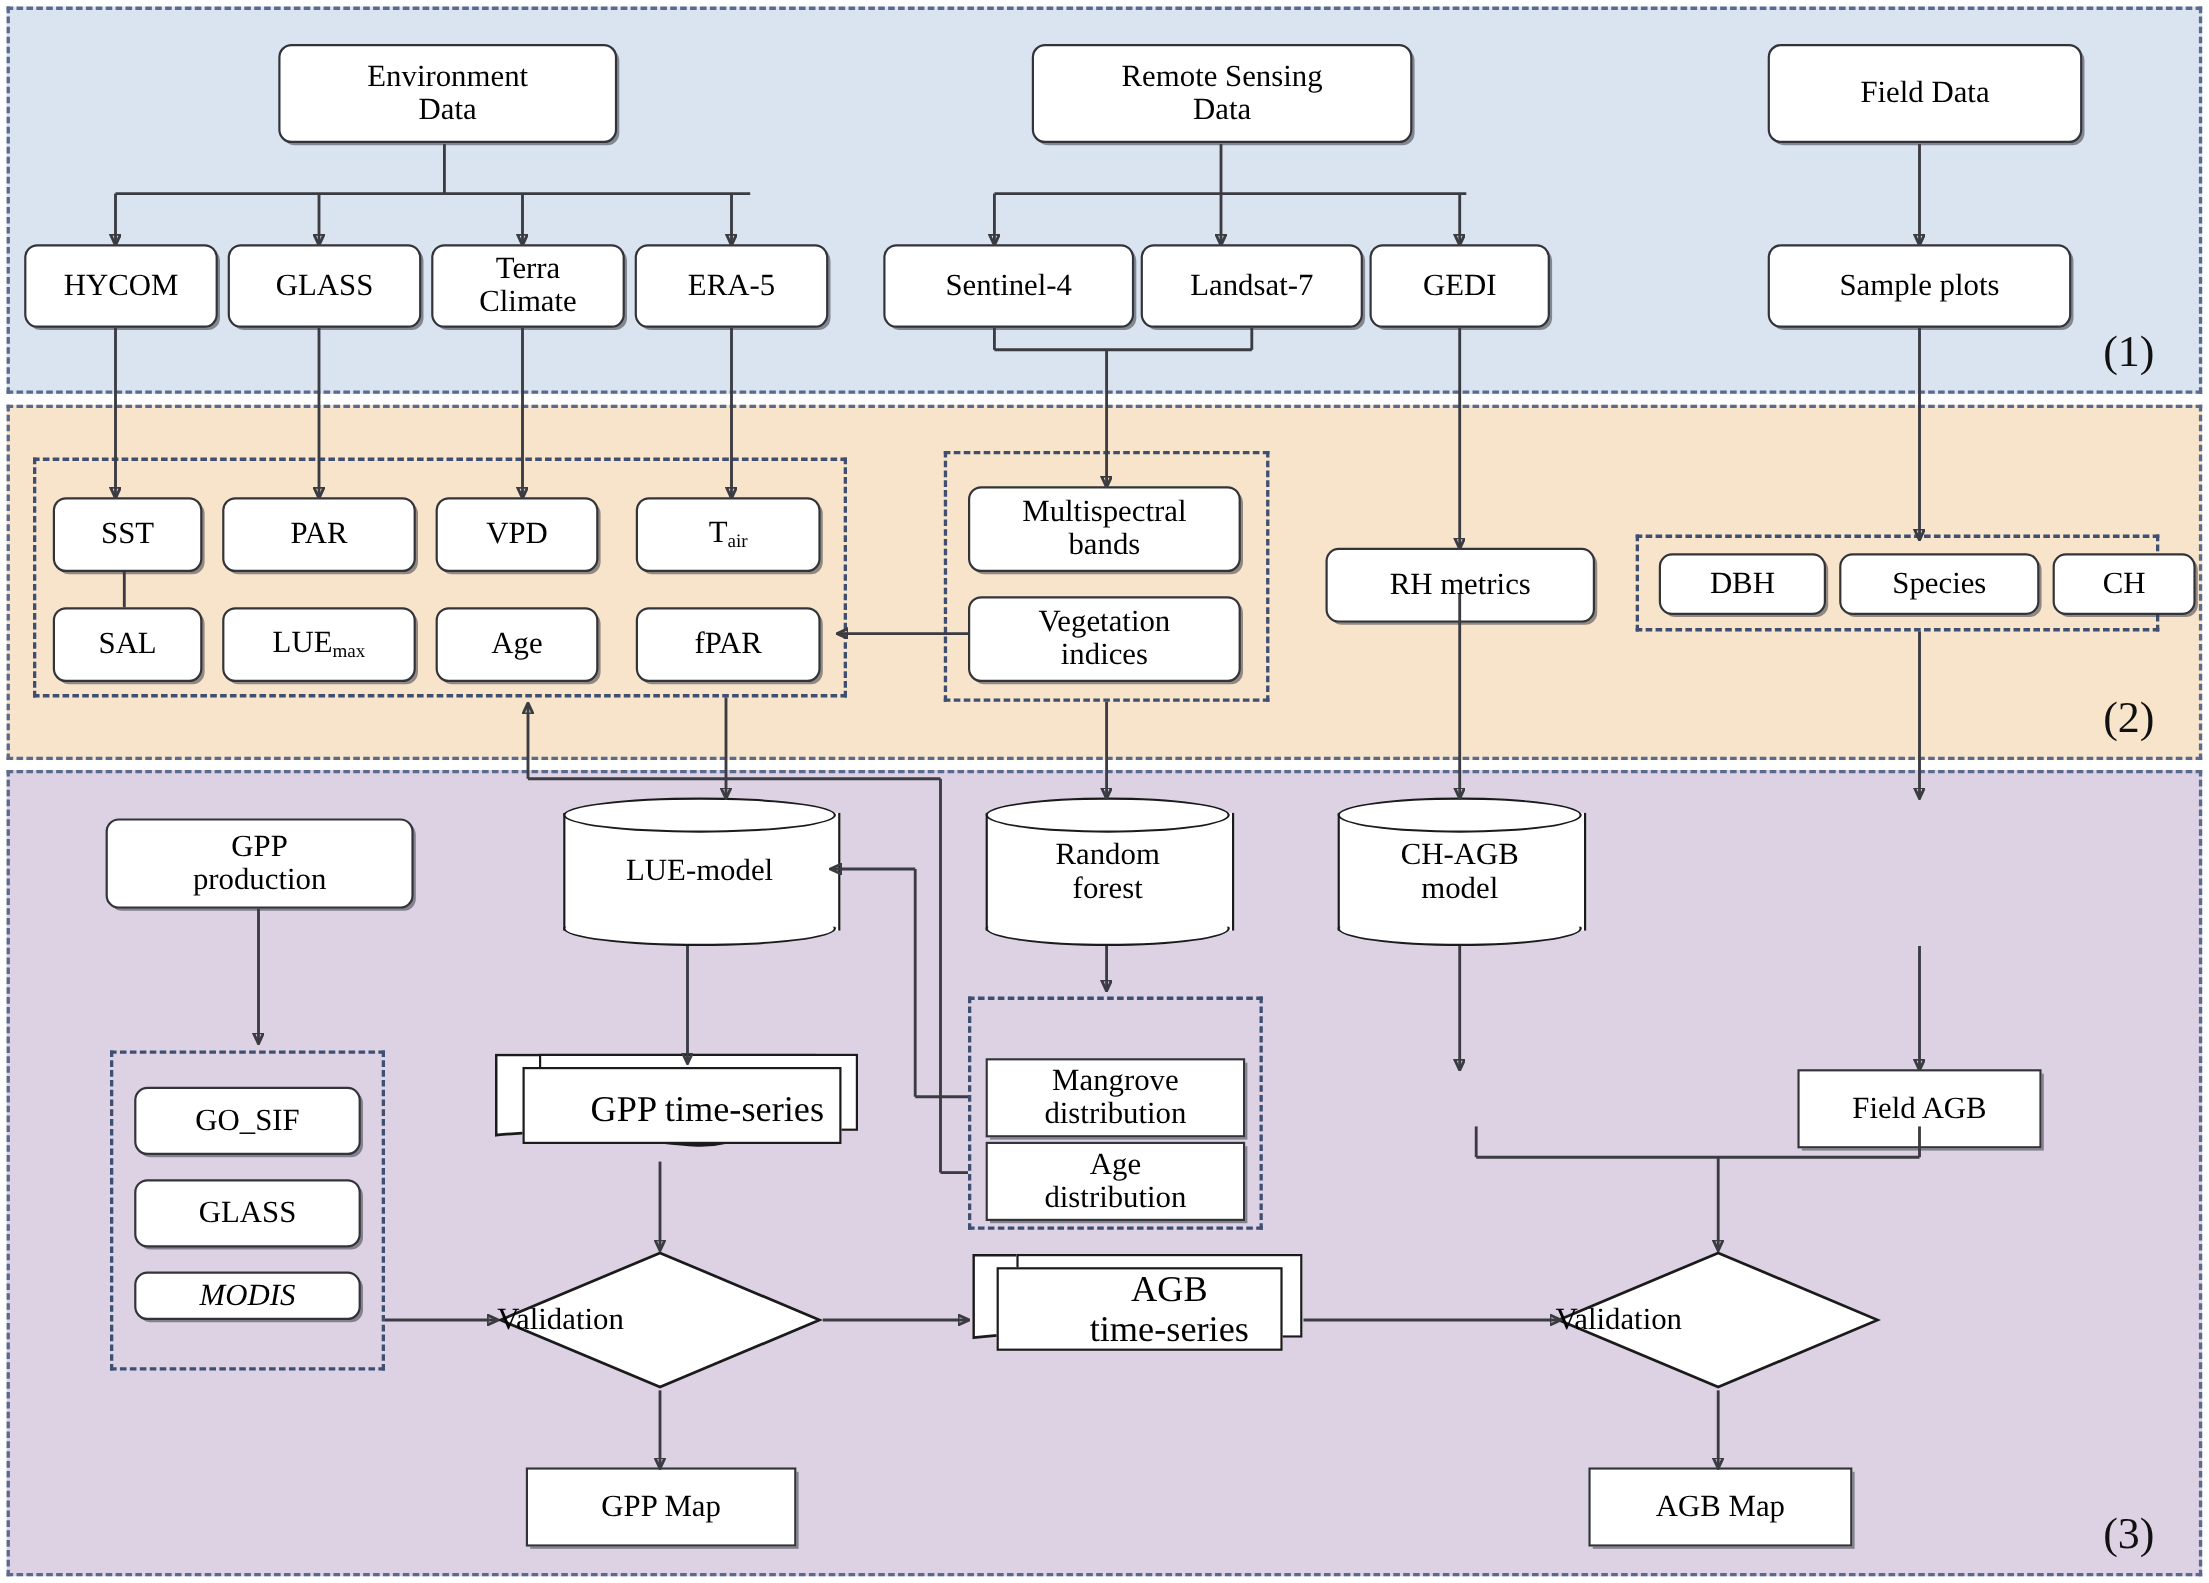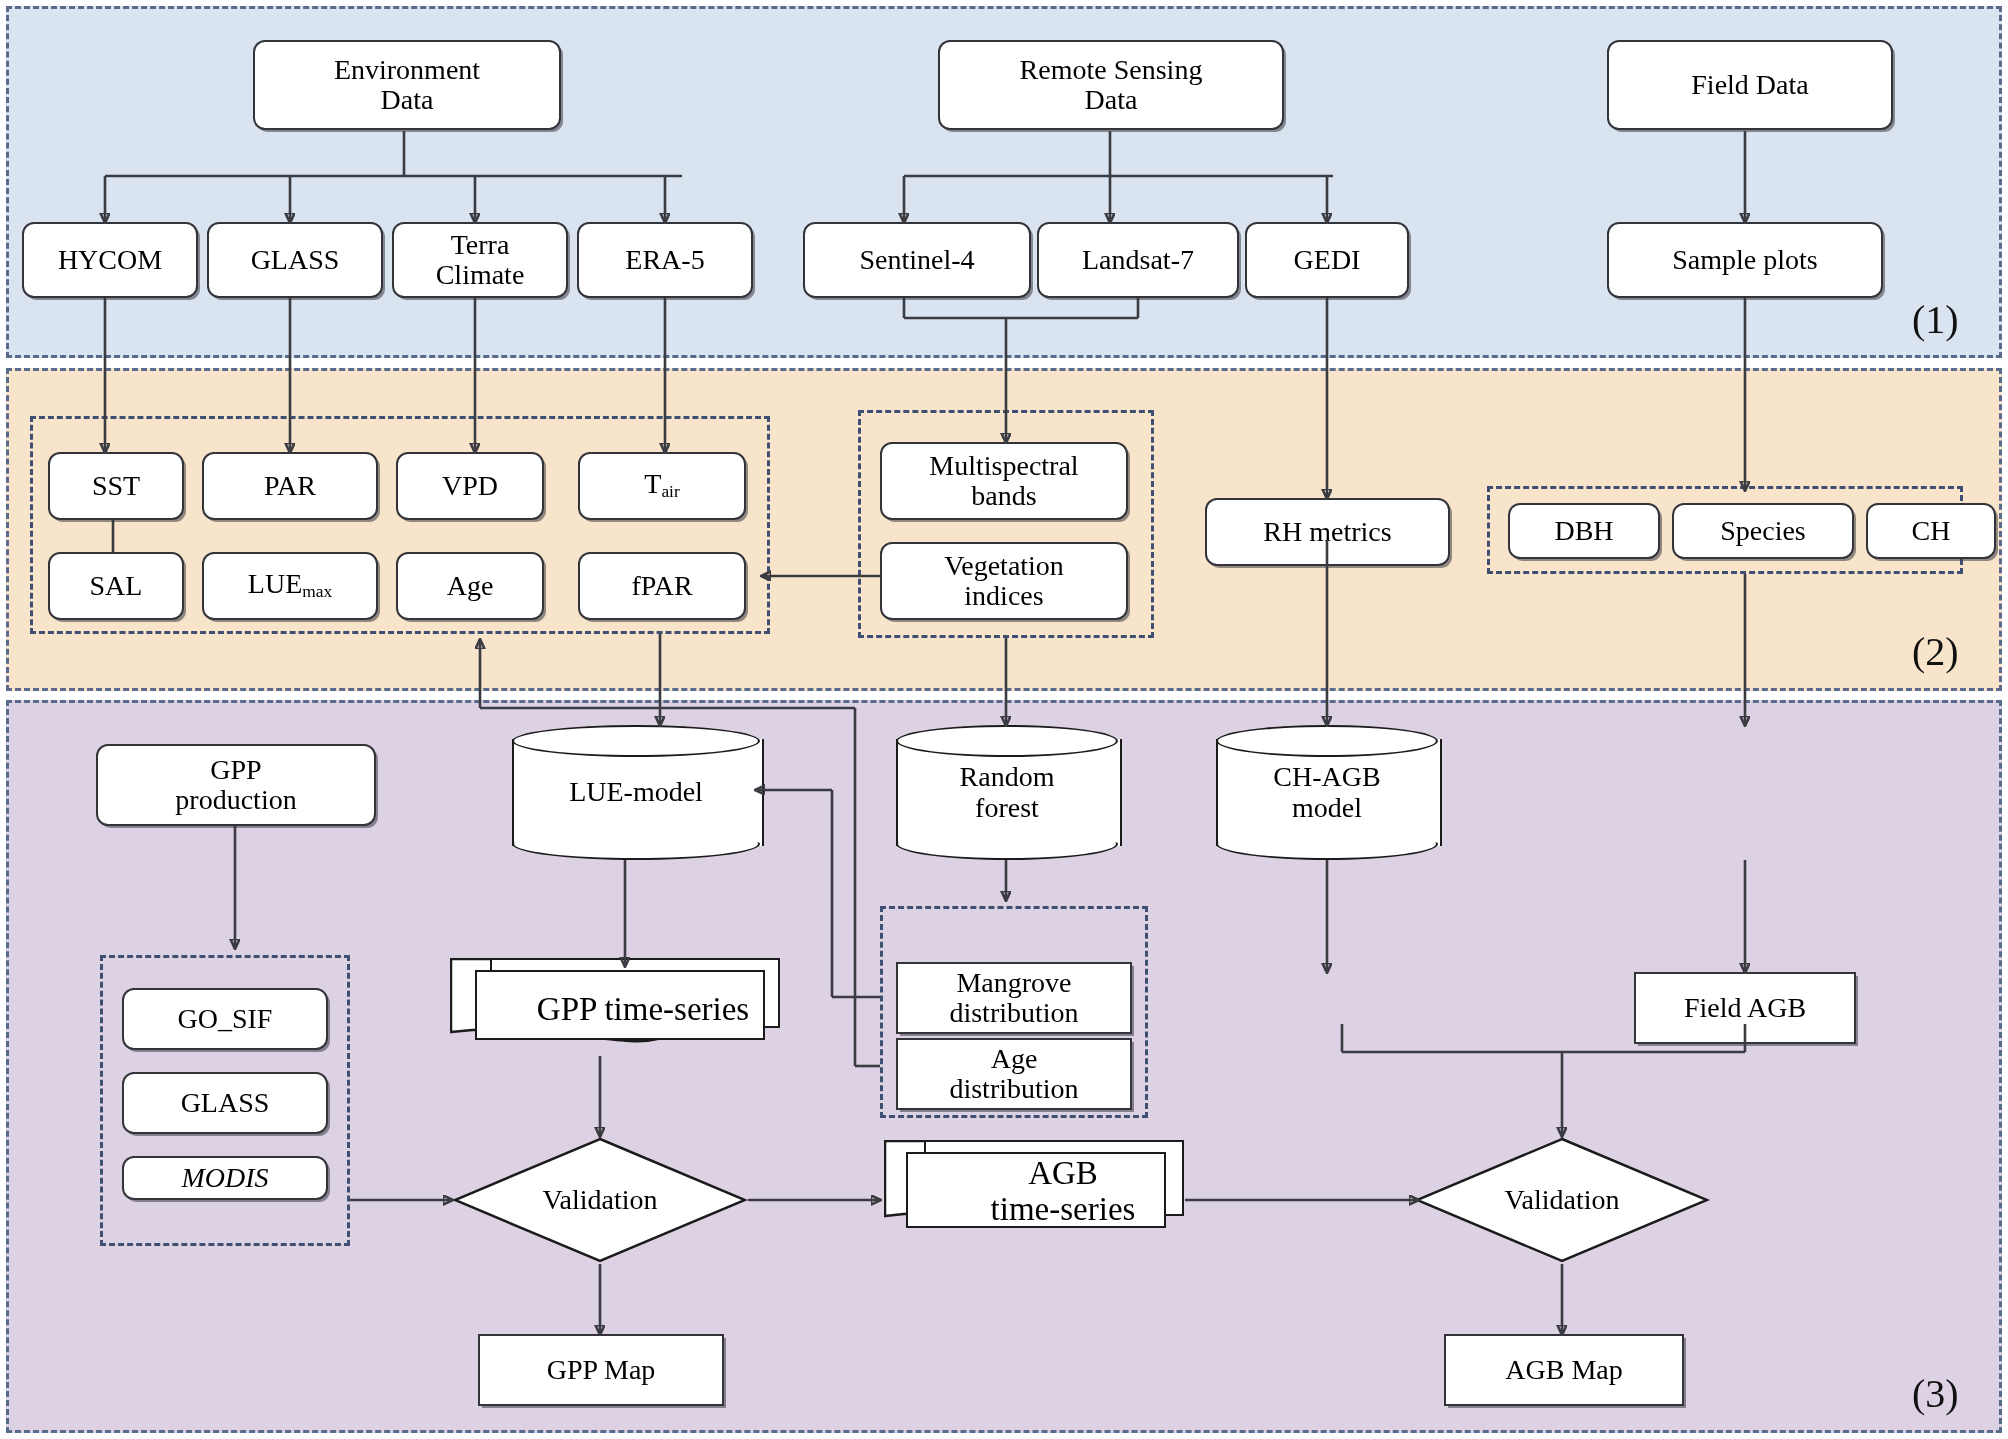--- a/index.html
+++ b/index.html
@@ -46,21 +46,21 @@
   .doc .front{z-index:3;border:none;}
   .doc .front svg{display:block;}
   .doc .doclbl{position:absolute;z-index:4;left:0;top:0;width:100%;height:100%;
         display:flex;align-items:center;justify-content:center;text-align:center;
         font-size:33px;line-height:1.1;color:#000;margin-left:48px;}
 
   
   .diamond{position:absolute;}
   .diamond svg{position:absolute;left:0;top:0;}
   .diamond .dlbl{position:absolute;left:0;top:0;width:100%;height:100%;
-        display:flex;align-items:center;justify-content:center;font-size:28px;color:#000;}
+        display:flex;align-items:center;justify-content:flex-start;font-size:28px;color:#000;}
 
   
   #wires{position:absolute;left:0;top:0;width:2008px;height:1439px;pointer-events:none;z-index:2;}
   #wires line,#wires path,#wires polyline{stroke:#3b3b42;stroke-width:2.6px;fill:none;}
 </style>
 </head>
 <body>
 
 <div id="stage">
 

